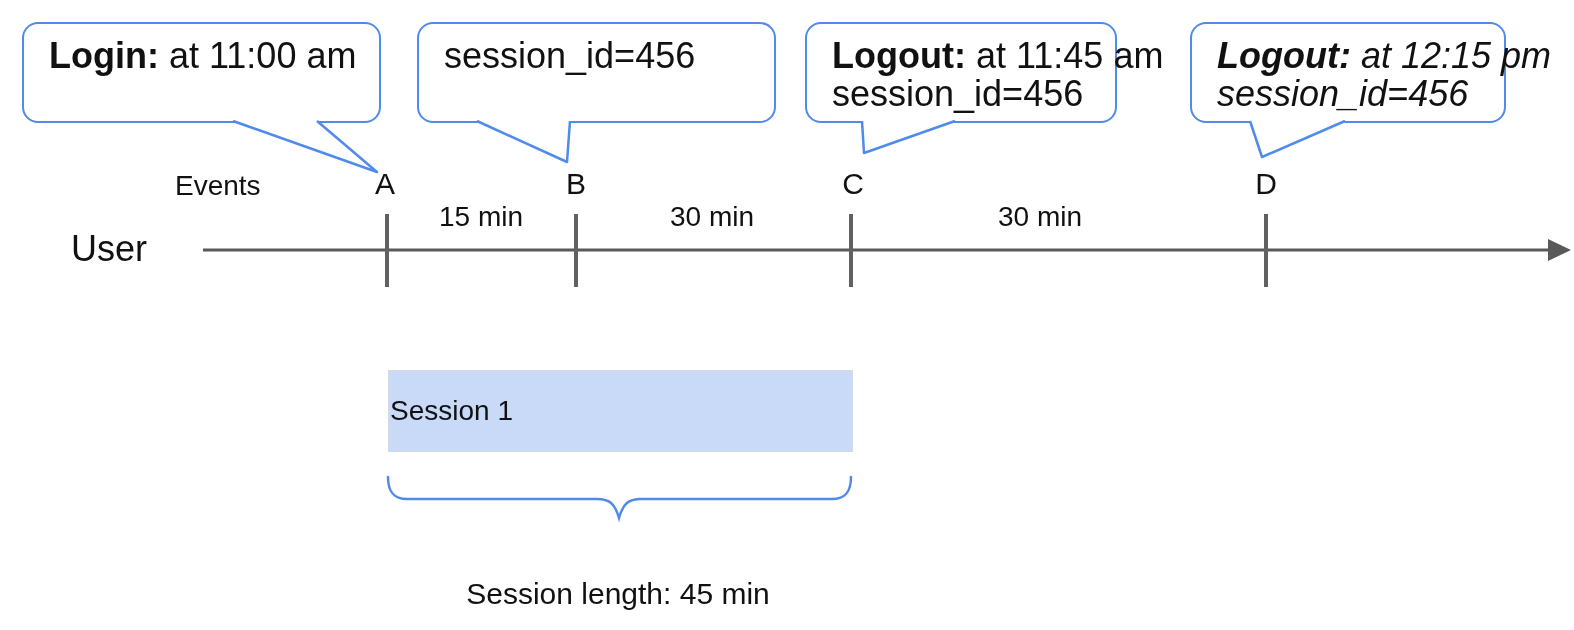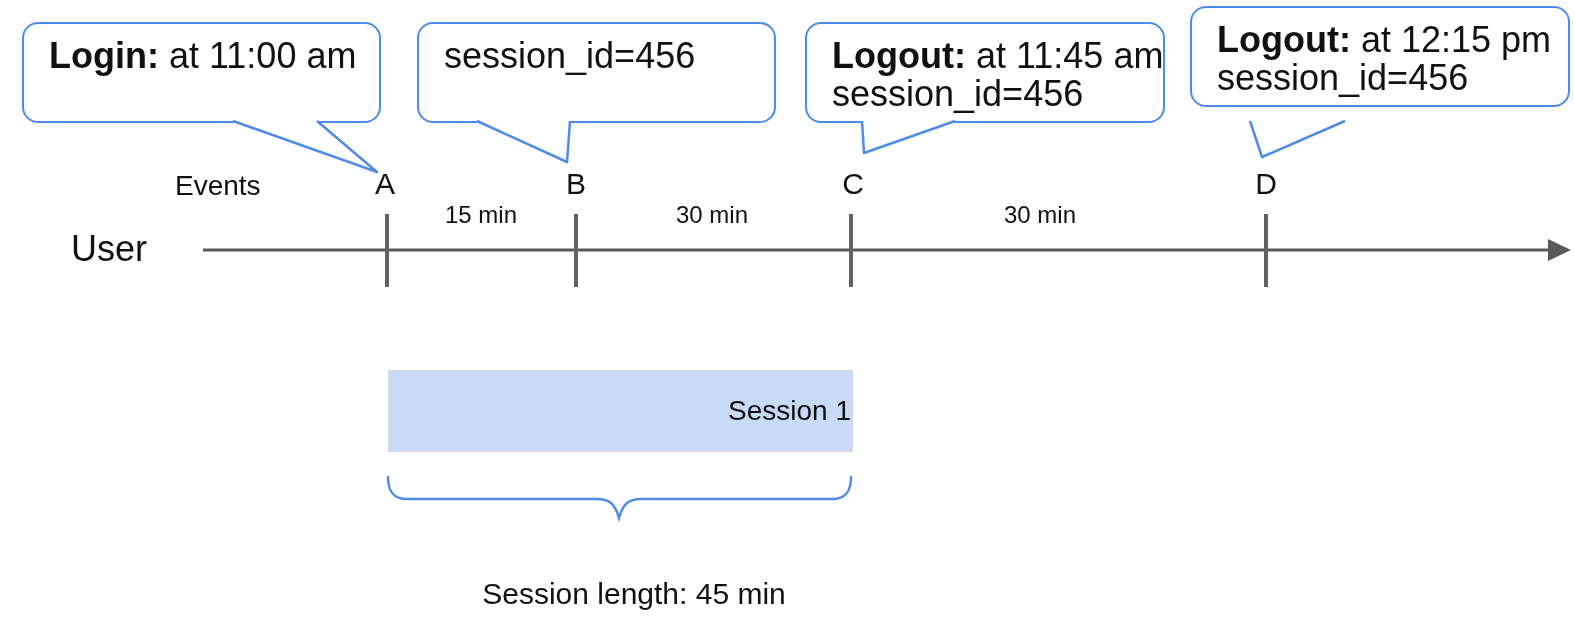--- a/index.html
+++ b/index.html
@@ -25,57 +25,57 @@
     padding:13px 20px 0 25px;
     font-size:36px;
     line-height:38px;
     white-space:nowrap;
   }
   .callout .bold{font-weight:bold;}
   .label{position:absolute;z-index:2;white-space:nowrap;}
   .center{transform:translateX(-50%);}
   .events-label{font-size:28px;}
   .tickmark-label{font-size:30px;}
-  .interval-label{font-size:24px;}
+  .interval-label{font-size:28px;}
   .user-label{font-size:36px;}
   .session-box{
     position:absolute;left:388px;top:370px;width:465px;height:82px;
     background:#c9daf8;
     border:2px dotted #d9d9d9;
     box-sizing:border-box;
     z-index:1;
-    display:flex;align-items:center;justify-content:flex-end;
+    display:flex;align-items:center;justify-content:flex-start;
     font-size:28px;
   }
   .session-length{
     position:absolute;left:618px;top:577px;
     transform:translateX(-50%);
     font-size:30px;
-    z-index:2;white-space:nowrap;margin-left:16px;
+    z-index:2;white-space:nowrap;
   }
 </style>
 </head>
 <body>
 
 <div class="canvas">
 
   <div class="callout" style="left:22px;top:22px;width:359px;height:101px;">
     <div><span class="bold">Login:</span><span> at 11:00 am</span></div>
   </div>
 
   <div class="callout" style="left:417px;top:22px;width:359px;height:101px;">
     <div>session_id=456</div>
   </div>
 
-  <div class="callout" style="left:805px;top:22px;width:360px;height:101px;">
+  <div class="callout" style="left:805px;top:22px;width:312px;height:101px;">
     <div><span class="bold">Logout:</span><span> at 11:45 am</span></div>
     <div>session_id=456</div>
   </div>
 
-  <div class="callout" style="left:1190px;top:6px;width:380px;height:101px;">
+  <div class="callout" style="left:1190px;top:22px;width:316px;height:101px;font-style:italic;">
     <div><span class="bold">Logout:</span><span> at 12:15 pm</span></div>
     <div>session_id=456</div>
   </div>
 
   <div class="label events-label" style="left:175px;top:170px;text-align:right;">Events</div>
   <div class="label user-label" style="left:71px;top:228px;">User</div>
 
   <div class="label tickmark-label center" style="left:385px;top:167px;">A</div>
   <div class="label tickmark-label center" style="left:576px;top:167px;">B</div>
   <div class="label tickmark-label center" style="left:853px;top:167px;">C</div>

